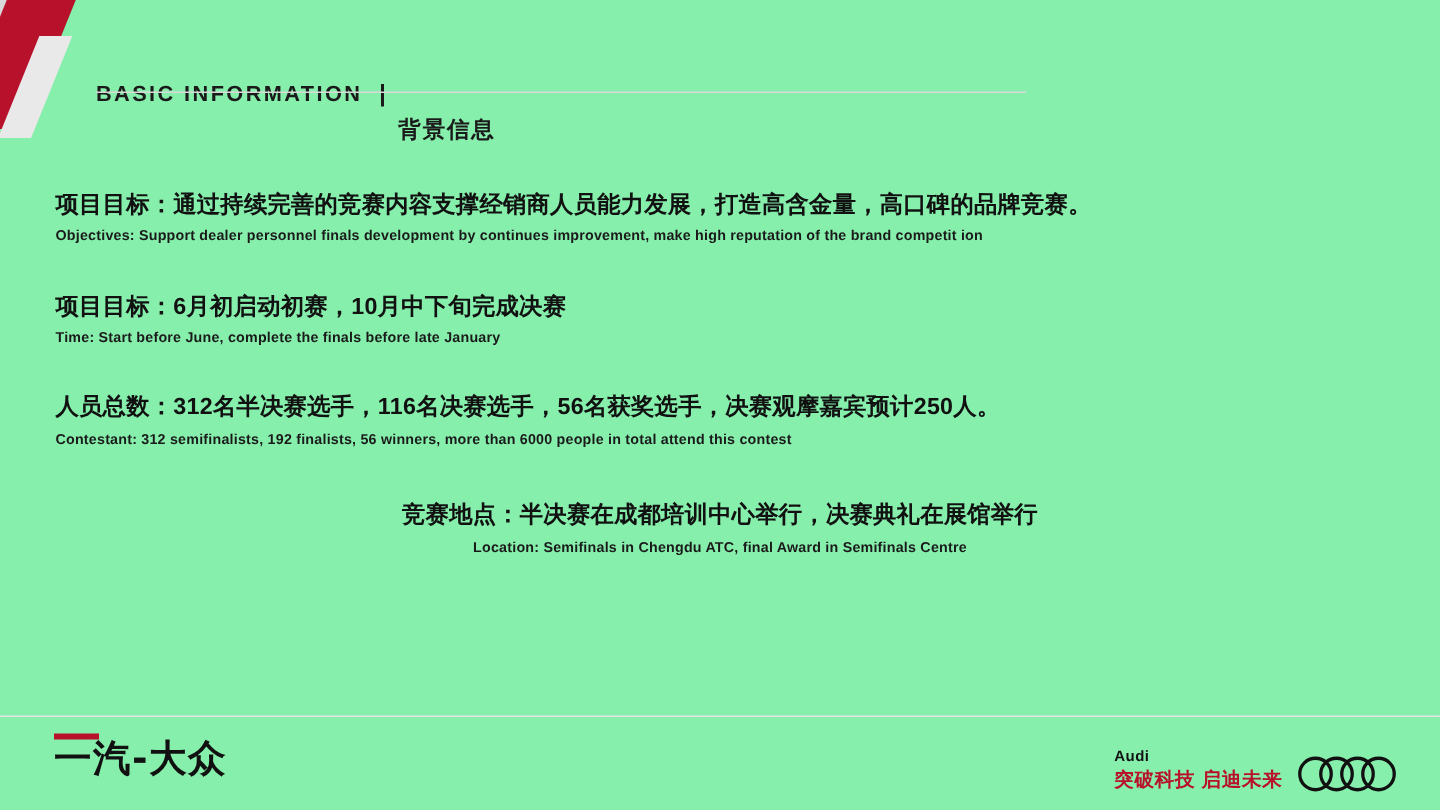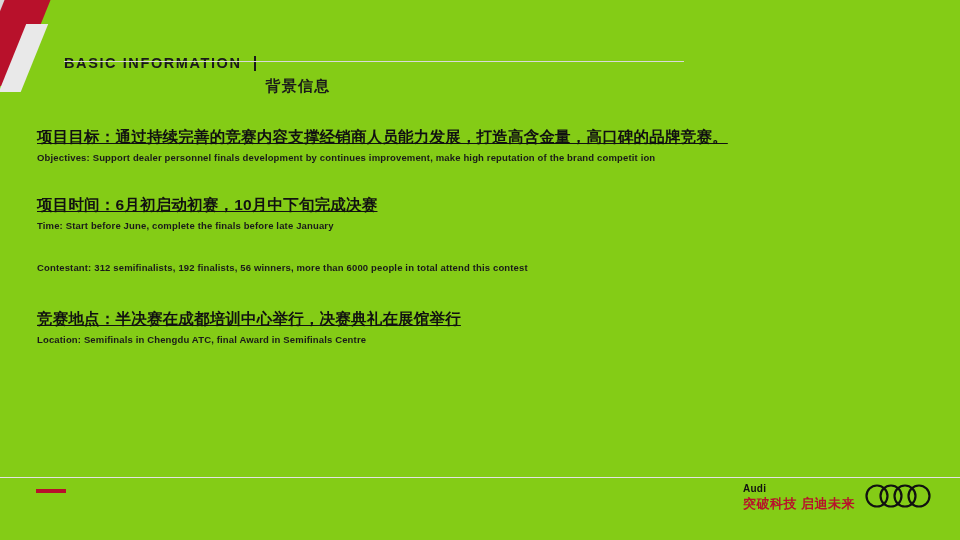--- a/index.html
+++ b/index.html
@@ -7,21 +7,21 @@
     width: 960px;
     height: 540px;
     overflow: hidden;
     background: #ffffff;
     font-family: "Liberation Sans", sans-serif;
   }
   .slide {
     position: relative;
     width: 960px;
     height: 540px;
-    background: #84cc16;
+    background: #86efac;
   }
 
   
   .ribbon-wrap {
     position: absolute;
     left: 0; top: 0;
     width: 140px; height: 92px;
     overflow: hidden;
   }
   .ribbon-red {
@@ -89,35 +89,34 @@
     top: 126px;
     width: 886px;
   }
   .block { margin-bottom: 20px; }
   .block-cn {
     font-size: 15.5px;
     font-weight: bold;
     color: #111111;
     letter-spacing: .2px;
     line-height: 1.45;
-    text-decoration: underline;
   }
   .block-en {
     font-size: 9.5px;
     font-weight: bold;
     color: #1a1a1a;
     letter-spacing: .15px;
     line-height: 1.5;
     margin-top: 3px;
   }
   .b1 { margin-bottom: 28px; }
   .b2 { margin-bottom: 28px; }
   .b3 { margin-bottom: 30px; }
   .b4 { margin-bottom: 32px; }
-  .b5 { margin-bottom: 0; }
+  .b5 { margin-bottom: 0; text-align: center; }
 
   
   .footer-rule {
     position: absolute;
     left: 0; bottom: 62px;
     width: 960px; height: 1px;
     background: #e3e3e3;
   }
   .faw-logo {
     position: absolute;
@@ -134,23 +133,23 @@
   }
   .faw-bar {
     position: absolute;
     left: 36px; bottom: 47px;
     width: 30px; height: 4px;
     background: #b8112b;
   }
 
   .audi-wrap {
     position: absolute;
-    right: 22px; bottom: 24px;
+    right: 22px; bottom: 8px;
     display: flex;
-    align-items: flex-start;
+    align-items: center;
     gap: 9px;
   }
   .audi-slogan {
     font-size: 13px;
     font-weight: bold;
     color: #b8112b;
     letter-spacing: .5px;
     margin-bottom: 3px;
     white-space: nowrap;
   }
@@ -185,41 +184,45 @@
   <div class="header-rule"></div>
 
   <div class="content">
 
     <div class="block b1">
       <div class="block-cn">项目目标：通过持续完善的竞赛内容支撑经销商人员能力发展，打造高含金量，高口碑的品牌竞赛。</div>
       <div class="block-en">Objectives: Support dealer personnel finals development by continues improvement, make high reputation of the brand  competit ion</div>
     </div>
 
     <div class="block b2">
-      <div class="block-cn">项目时间：6月初启动初赛，10月中下旬完成决赛</div>
+      <div class="block-cn">项目目标：6月初启动初赛，10月中下旬完成决赛</div>
       <div class="block-en">Time: Start before June, complete the finals before late January</div>
     </div>
 
     <div class="block b3">
+      <div class="block-cn">人员总数：312名半决赛选手，116名决赛选手，56名获奖选手，决赛观摩嘉宾预计250人。</div>
       <div class="block-en">Contestant: 312 semifinalists, 192 finalists, 56 winners, more than 6000 people in total attend this contest</div>
     </div>
 
     <div class="block b4">
     </div>
 
     <div class="block b5">
       <div class="block-cn">竞赛地点：半决赛在成都培训中心举行，决赛典礼在展馆举行</div>
       <div class="block-en">Location: Semifinals in Chengdu ATC, final Award in Semifinals  Centre</div>
     </div>
 
   </div>
 
   <div class="footer-rule"></div>
 
   <div class="faw-bar"></div>
+  <div class="faw-logo">
+    <span class="faw-text">一汽-大众</span>
+  </div>
 
   <div class="audi-wrap">
     <div>
       <div class="audi-name">Audi</div>
       <div class="audi-slogan">突破科技 启迪未来</div>
     </div>
     <svg class="rings" width="74" height="26" viewBox="0 0 74 26">
       <g fill="none" stroke="#111111" stroke-width="2.2">
         <circle cx="13" cy="13" r="10.5"></circle>
         <circle cx="27" cy="13" r="10.5"></circle>

